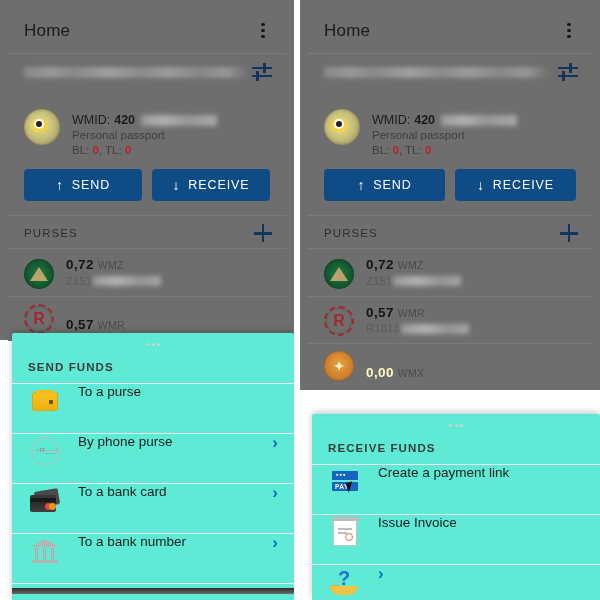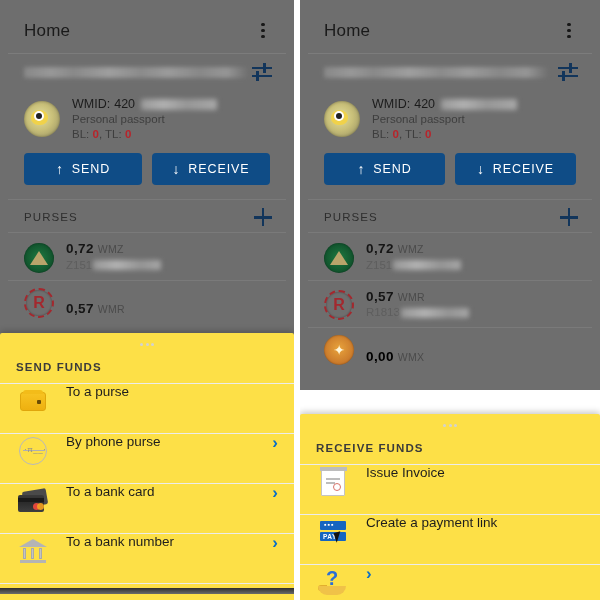--- a/index.html
+++ b/index.html
@@ -76,22 +76,22 @@
     content: ""; position: absolute; left: 7px; top: 9px;
     width: 17px; height: 15px; border-radius: 50% 50% 45% 45%;
     background: #f0d24a;
   }
   .avatar::after {
     content: ""; position: absolute; left: 12px; top: 12px;
     width: 6px; height: 6px; border-radius: 50%;
     background: #222; box-shadow: 0 0 0 2px #fff;
   }
   .acct-lines { line-height: 1.28; }
-  .wmid { font-size: 12.5px; color: #1b1b1b; display: flex; align-items: center; gap: 4px; }
-  .wmid b { font-weight: 400; }
+  .wmid { font-size: 12.5px; color: #1b1b1b; display: flex; align-items: center; gap: 4px; margin-top: 16px; }
+  .wmid b { font-weight: 700; }
   .wmid .blur-id {
     display: inline-block; width: 76px; height: 11px; border-radius: 2px; margin-left: 2px;
     background: linear-gradient(90deg,#9a9a9a,#b1b1b1 30%,#979797 60%,#a8a8a8 100%);
     filter: blur(2.4px);
   }
   .passport { font-size: 11.5px; color: #3e3e3e; }
   .bl { font-size: 11.5px; color: #3e3e3e; }
   .bl .r { color: #b8242b; font-weight: 700; }
 
   
@@ -138,22 +138,22 @@
   .p-amt span { font-size: 10.5px; font-weight: 400; color: #4b4b4b; letter-spacing: .4px; }
   .p-num { font-size: 11.5px; color: #5e5e5e; display: flex; align-items: center; }
   .p-num .blur-num {
     display: inline-block; width: 68px; height: 10px; border-radius: 2px; margin-left: 1px;
     background: linear-gradient(90deg,#989898,#b3b3b3 35%,#959595 70%,#a6a6a6 100%);
     filter: blur(2.4px);
   }
 
   
   .sheet {
-    position: absolute; left: 0; right: 0; bottom: 0;
-    background: #fde047;
+    position: absolute; left: 12px; right: 0; bottom: 0;
+    background: #5eead4;
     border-top-left-radius: 2px; border-top-right-radius: 2px;
     box-shadow: 0 -2px 6px rgba(0,0,0,.22);
     padding-bottom: 16px;
   }
   .grabber { height: 22px; display: flex; align-items: center; justify-content: center; gap: 2.5px; }
   .grabber i { width: 3px; height: 3px; border-radius: 50%; background: #d2d2d2; }
   .sheet-title {
     font-size: 11.5px; letter-spacing: 1.1px; font-weight: 700; color: #3b3b3b;
     padding: 6px 16px 10px 16px;
   }
@@ -465,63 +465,63 @@
               <span>R1813</span>
               <span class="blur-num"></span>
             </div>
           </div>
         </div>
 
         <div class="purse">
           <div class="pico wmx"></div>
           <div class="p-lines">
             <div class="p-amt">
-              <span style="font-size:13.5px;font-weight:700;color:#000000">0,00</span>
+              <span style="font-size:13.5px;font-weight:700;color:#fef9c3">0,00</span>
               <span>WMX</span>
             </div>
           </div>
         </div>
 
       </div>
     </div>
 
     <div class="sheet" style="height:186px;">
       <div class="grabber">
           <i></i>
           <i></i>
           <i></i>
         </div>
       <div class="sheet-title">RECEIVE FUNDS</div>
 
       <div class="row">
         <div class="icon-wrap">
+          <div class="ic-pay">
+              <div class="top"></div>
+              <div class="bot"></div>
+              <div class="cursor"></div>
+            </div>
+        </div>
+        <div class="label">Create a payment link</div>
+        <div class="chev"></div>
+      </div>
+
+      <div class="row">
+        <div class="icon-wrap">
           <div class="ic-invoice">
               <div class="l1"></div>
               <div class="l2"></div>
               <div class="stamp"></div>
             </div>
         </div>
         <div class="label">Issue Invoice</div>
         <div class="chev"></div>
       </div>
 
       <div class="row">
         <div class="icon-wrap">
-          <div class="ic-pay">
-              <div class="top"></div>
-              <div class="bot"></div>
-              <div class="cursor"></div>
-            </div>
-        </div>
-        <div class="label">Create a payment link</div>
-        <div class="chev"></div>
-      </div>
-
-      <div class="row">
-        <div class="icon-wrap">
           <div class="ic-loan">
               <div class="q">?</div>
               <div class="thumb"></div>
               <div class="hand"></div>
             </div>
         </div>
         <div class="chev">›</div>
       </div>
 
       <div class="row-sep-full"></div>

